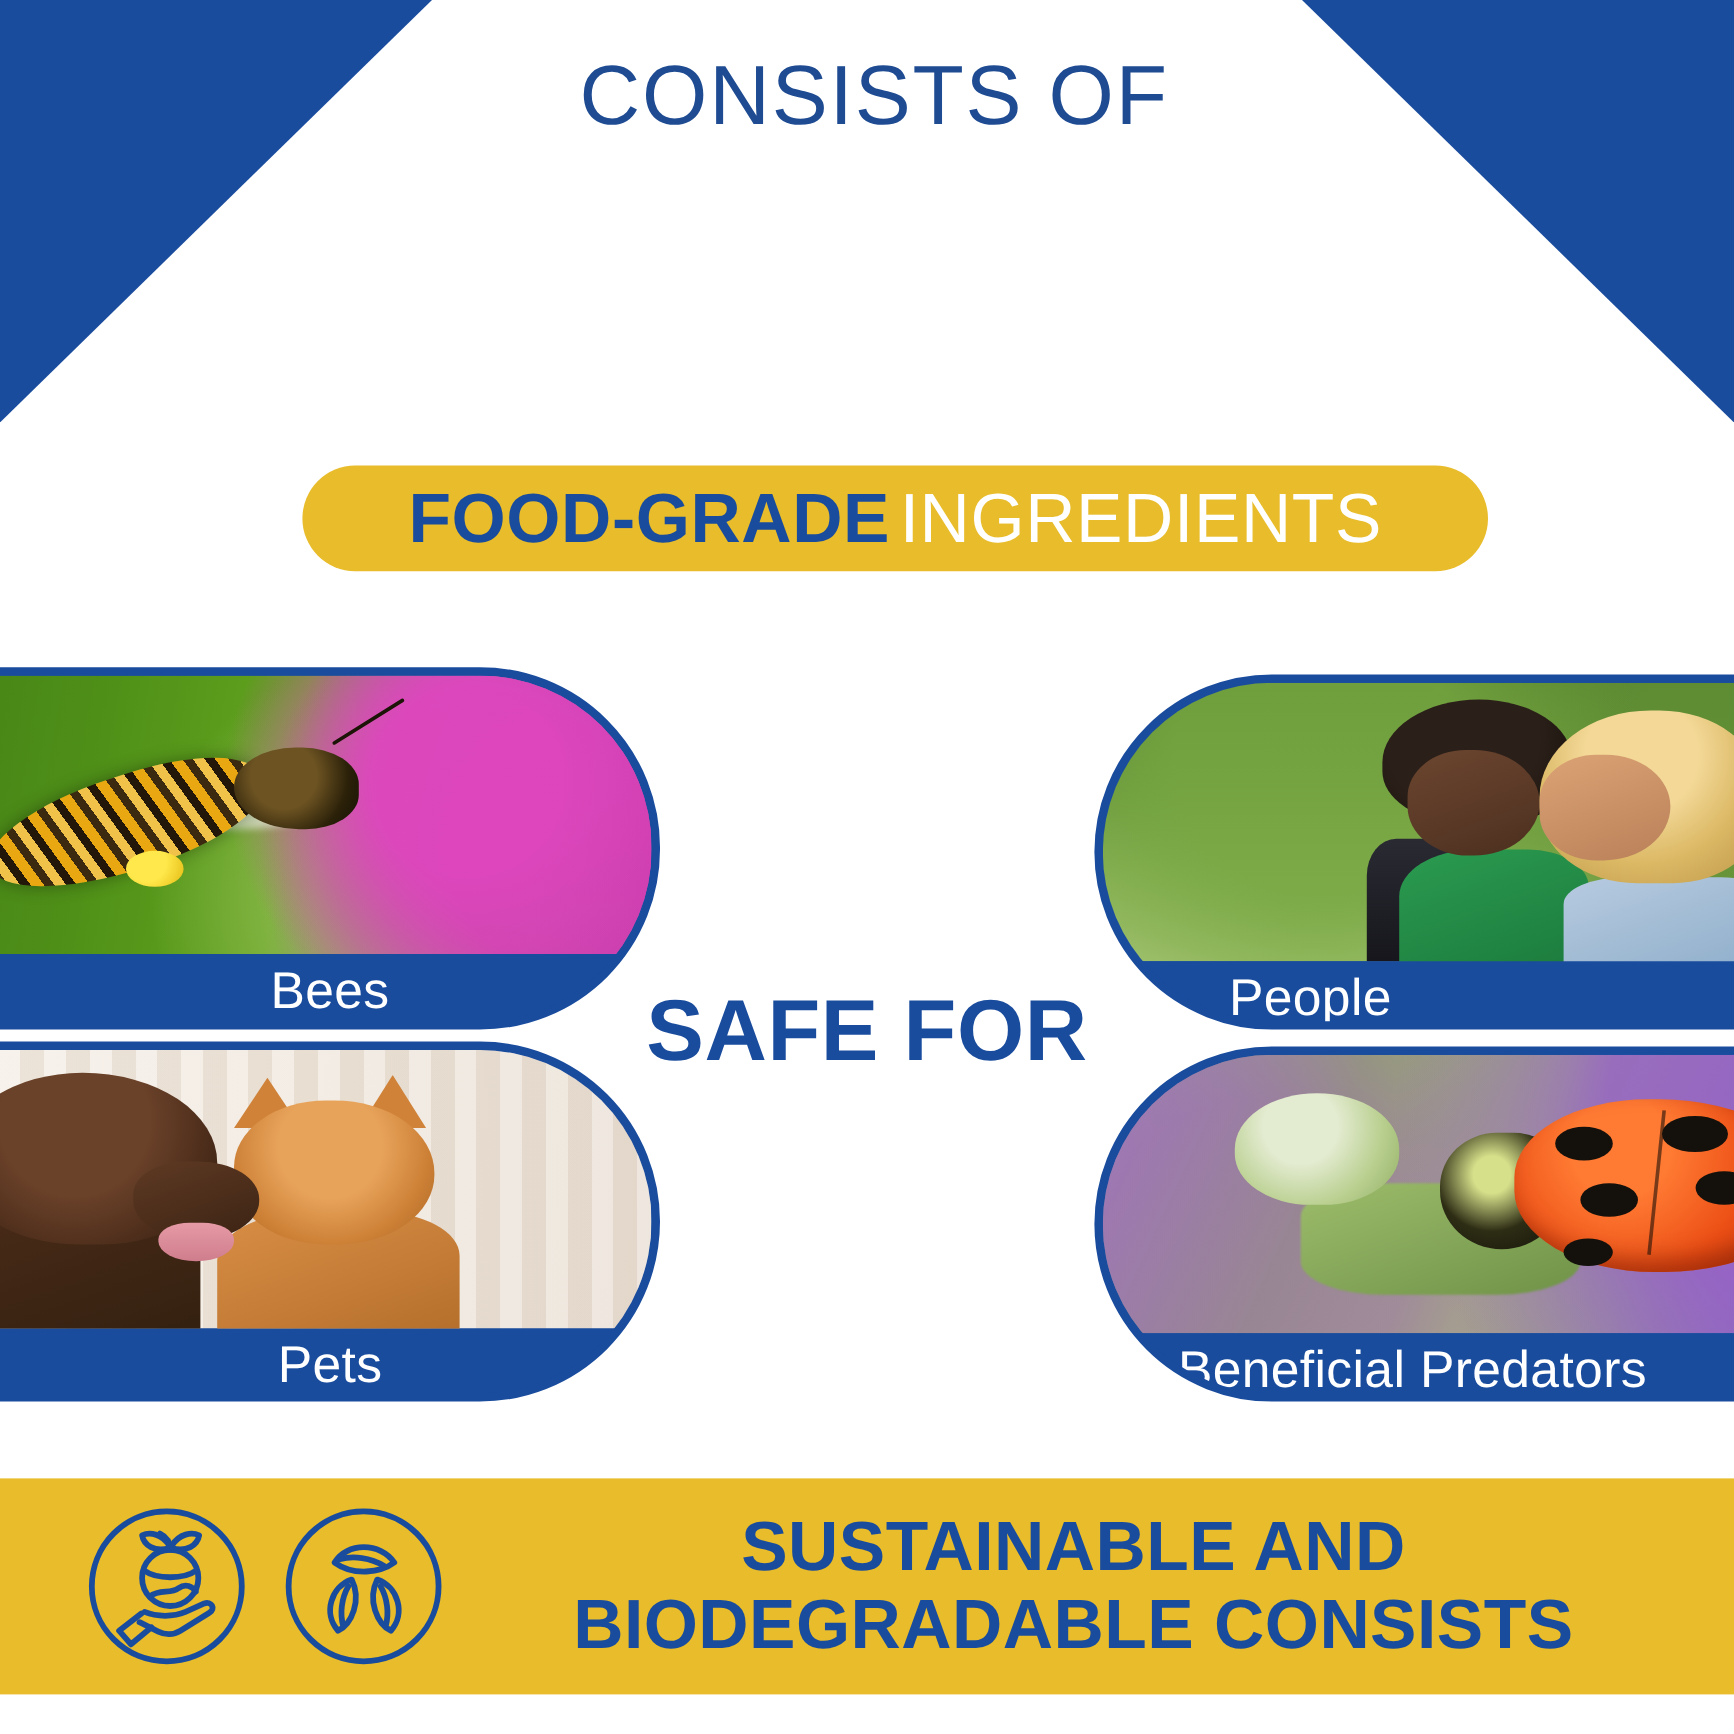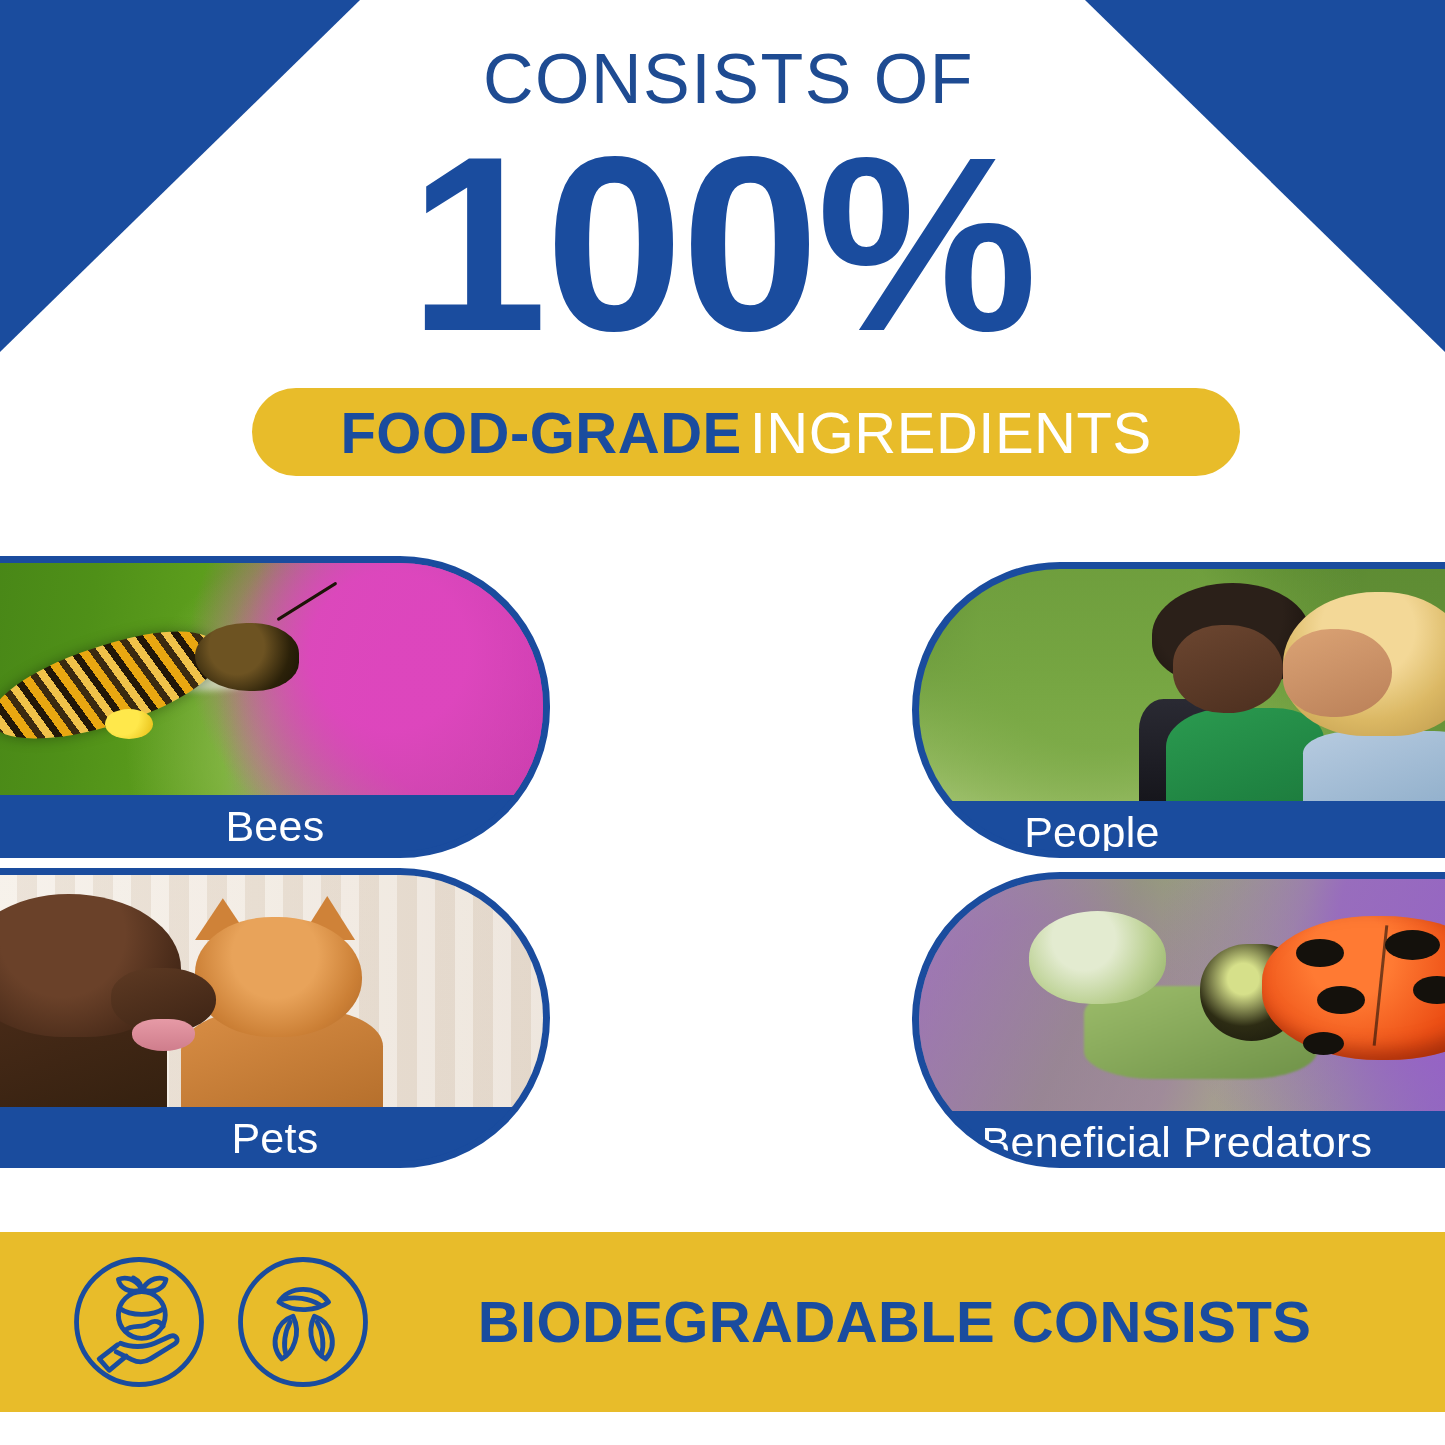--- a/index.html
+++ b/index.html
@@ -492,28 +492,28 @@
 </head>
 <body>
 
 <div id="page">
 
   <div class="corner-wedge left"></div>
   <div class="corner-wedge right"></div>
 
   <div class="headline">
     <div class="kicker">CONSISTS OF</div>
-    <div class="bignum">100%</div>
   </div>
 
   <div class="pill">
     <span class="pill-a">FOOD-GRADE</span>
     <span class="pill-b">INGREDIENTS</span>
   </div>
 
+  <div class="safe-for">SAFE FOR</div>
 
   <div class="card card-bees">
     <div class="card-media">
       <div class="photo photo-bees">
         <div class="bee-wing"></div>
         <div class="bee-body"></div>
         <div class="bee-head"></div>
         <div class="bee-pollen"></div>
         <div class="bee-ant"></div>
       </div>
@@ -598,17 +598,18 @@
           <path d="M36 34 C44 32, 54 33, 62 38"></path>
           <path d="M43 46 C31 50, 26 66, 35 76 C43 72, 49 58, 43 46 Z"></path>
           <path d="M41 50 C37 57, 36 66, 38 73"></path>
           <path d="M58 46 C70 50, 75 66, 66 76 C58 72, 52 58, 58 46 Z"></path>
           <path d="M60 50 C64 57, 65 66, 63 73"></path>
         </g>
       </svg>
 
     </div>
     <div class="banner-text">
+      <span class="banner-line">SUSTAINABLE AND</span>
       <span class="banner-line">BIODEGRADABLE CONSISTS</span>
     </div>
   </div>
 
 </div>
 
 </body></html>

